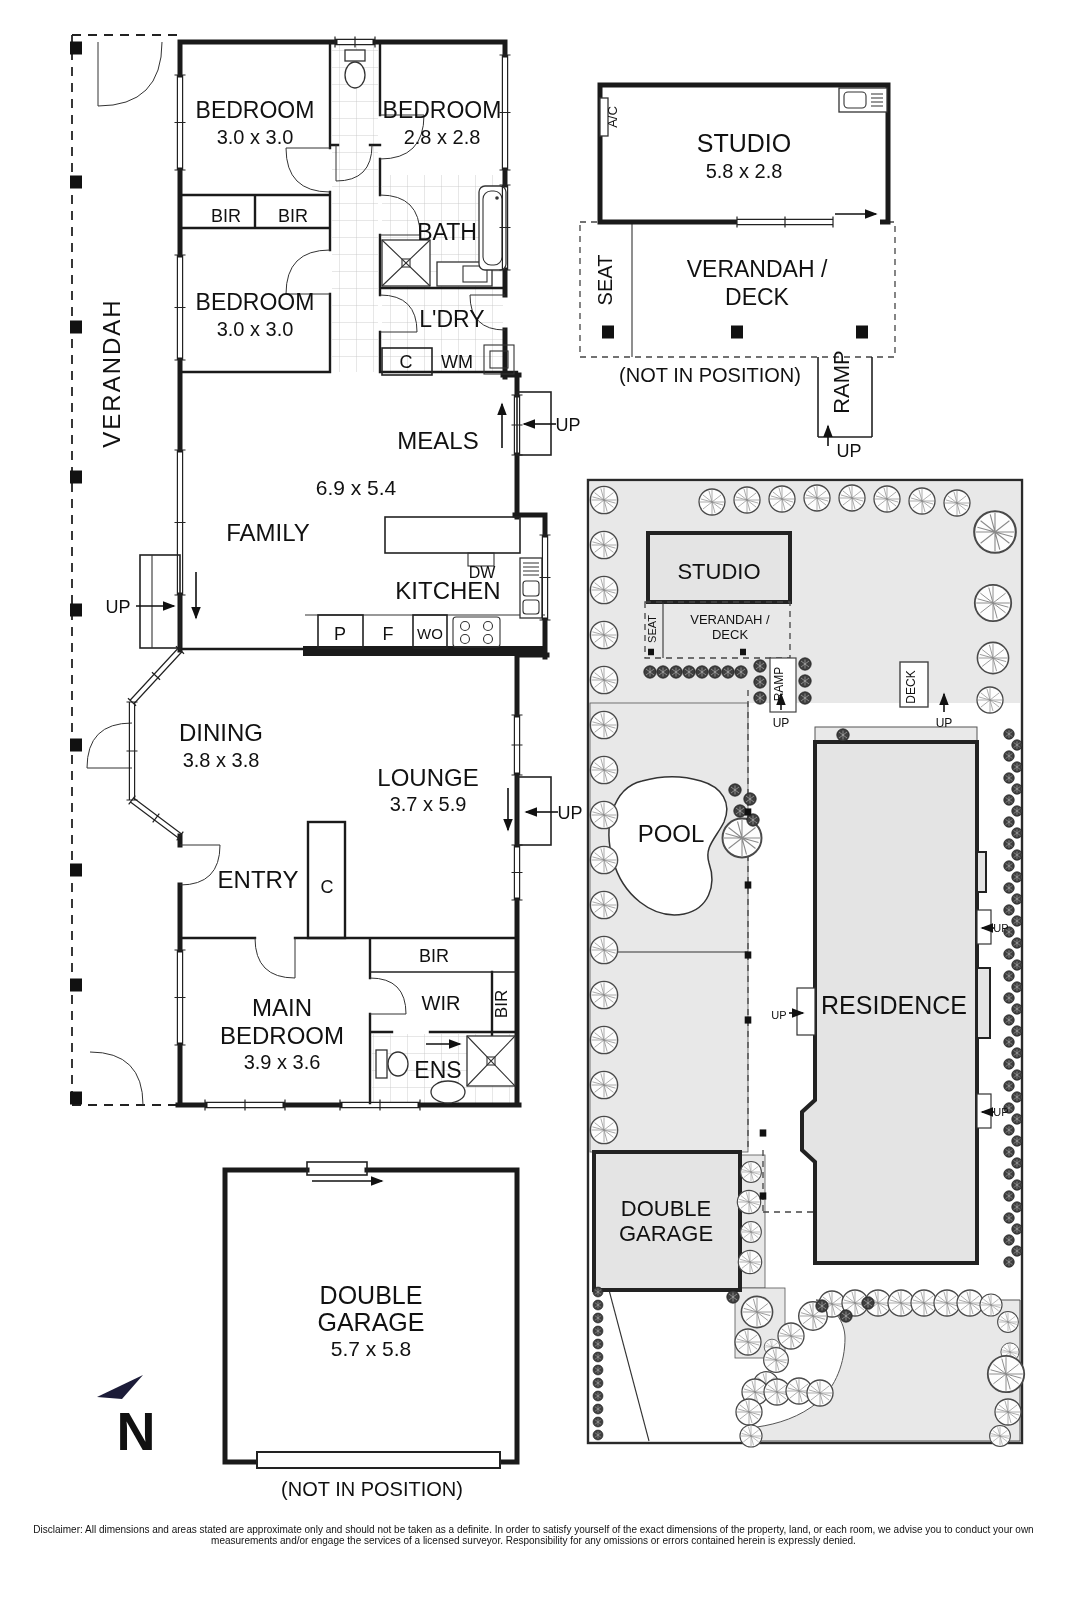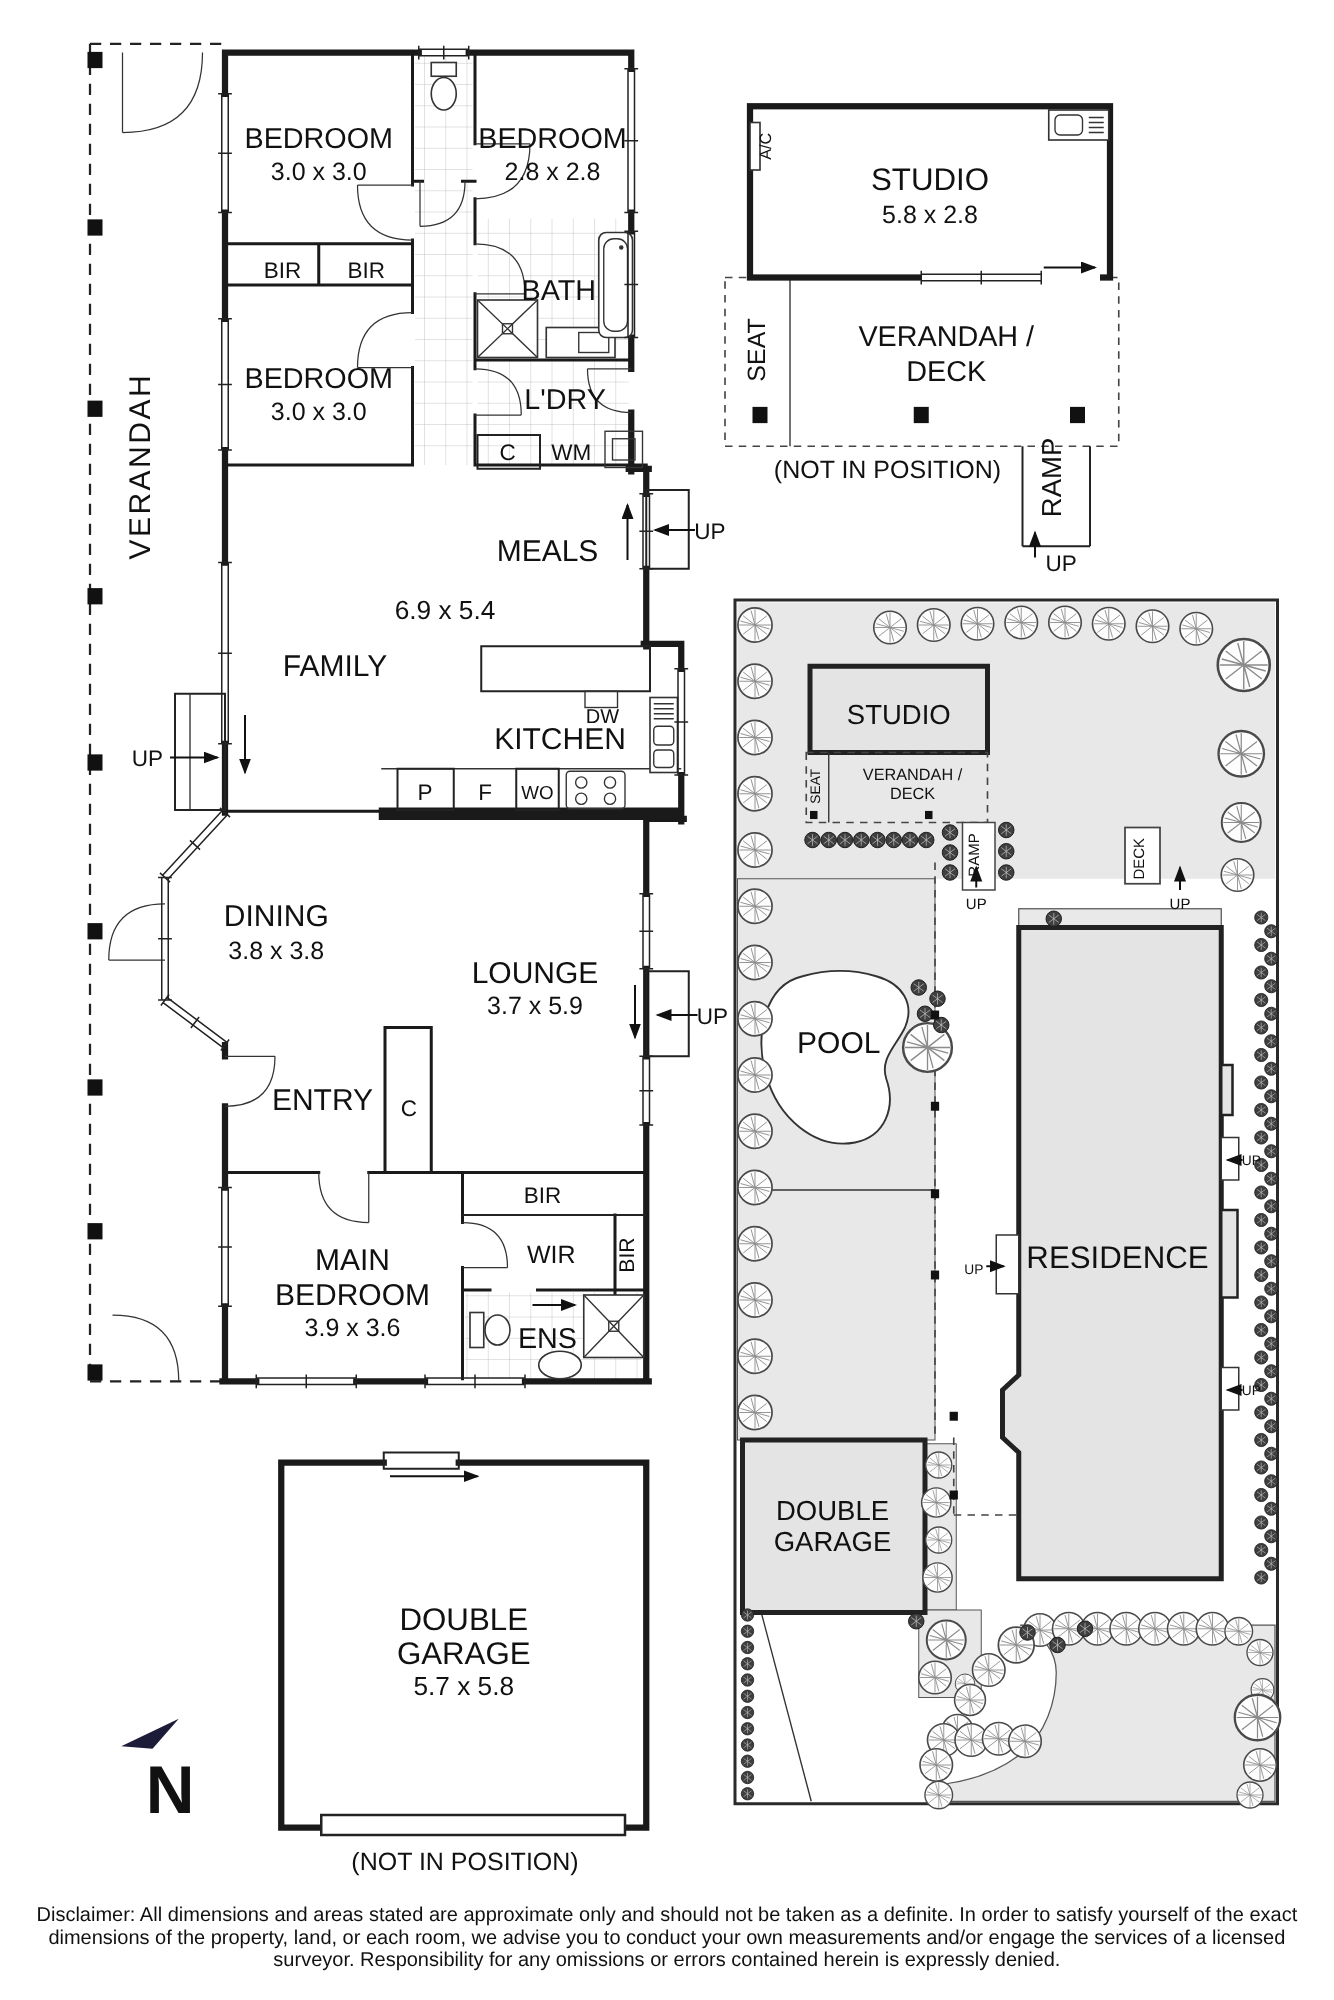--- a/index.html
+++ b/index.html
@@ -14,21 +14,21 @@
   .w5{stroke:#1a1a1a;stroke-width:5;fill:none;stroke-linecap:square;}
   .w2{stroke:#1a1a1a;stroke-width:2.4;fill:none;stroke-linecap:square;}
   .w15{stroke:#222;stroke-width:1.6;fill:none;}
   .thin{stroke:#333;stroke-width:1.1;fill:none;}
   .fixw{stroke:#333;stroke-width:1.3;fill:#fff;}
   .dash{stroke:#222;stroke-width:1.8;fill:none;stroke-dasharray:9 7;}
   .sdash{stroke:#444;stroke-width:1.3;fill:none;stroke-dasharray:6 5;}
   .arr{stroke:#111;stroke-width:1.6;fill:none;marker-end:url(#ah);}
   .siteB{stroke:#222;stroke-width:4;}
   #disclaimer{position:absolute;top:1524px;left:18px;width:1031px;text-align:center;
-    font-size:16px;line-height:1.14;color:#111;}
+    font-size:10px;line-height:1.14;color:#111;}
 </style>
 </head>
 <body>
 
 <svg id="plan" width="1067" height="1600" viewBox="0 0 1067 1600">
   <defs>
     <marker id="ah" markerWidth="10" markerHeight="8" refX="7" refY="3" orient="auto">
       <path d="M0,0 L8,3 L0,6 Z" fill="#111"></path>
     </marker>
     <pattern id="tiles" width="17" height="17" patternUnits="userSpaceOnUse">

